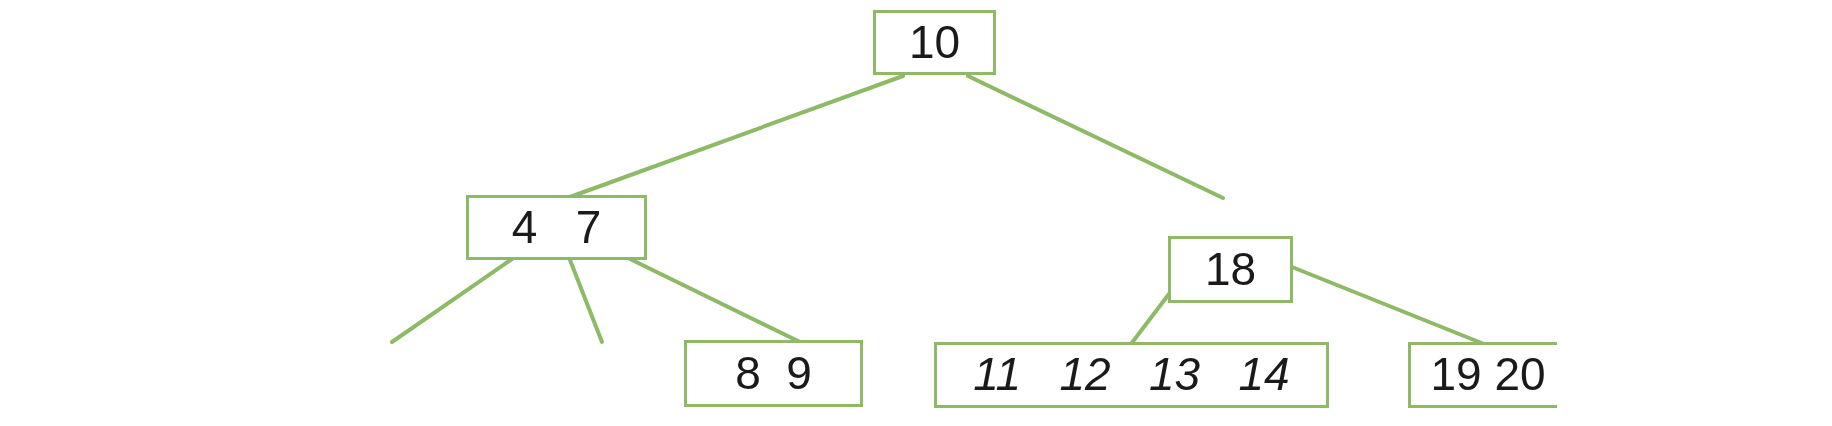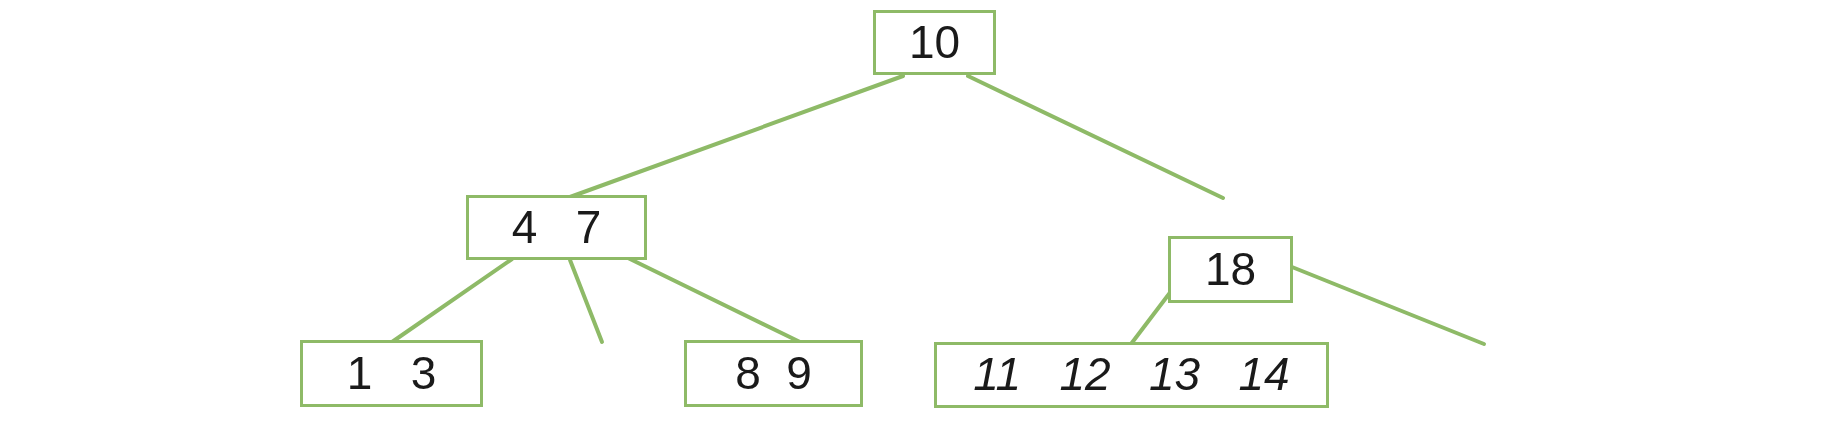--- a/index.html
+++ b/index.html
@@ -70,27 +70,27 @@
   </div>
 
   <div class="tree-node pos-n4-7">
     <span class="node-label">4   7</span>
   </div>
 
   <div class="tree-node pos-n18">
     <span class="node-label">18</span>
   </div>
 
-  <div class="tree-node pos-n1-3">
-    <span class="node-label">1   3</span>
-  </div>
 
 
   <div class="tree-node pos-n8-9">
     <span class="node-label">8  9</span>
   </div>
 
   <div class="tree-node pos-n11-14">
     <span class="node-label">11   12   13   14</span>
   </div>
 
+  <div class="tree-node pos-n19-20">
+    <span class="node-label">19 20</span>
+  </div>
 
 </div>
 
 </body></html>

